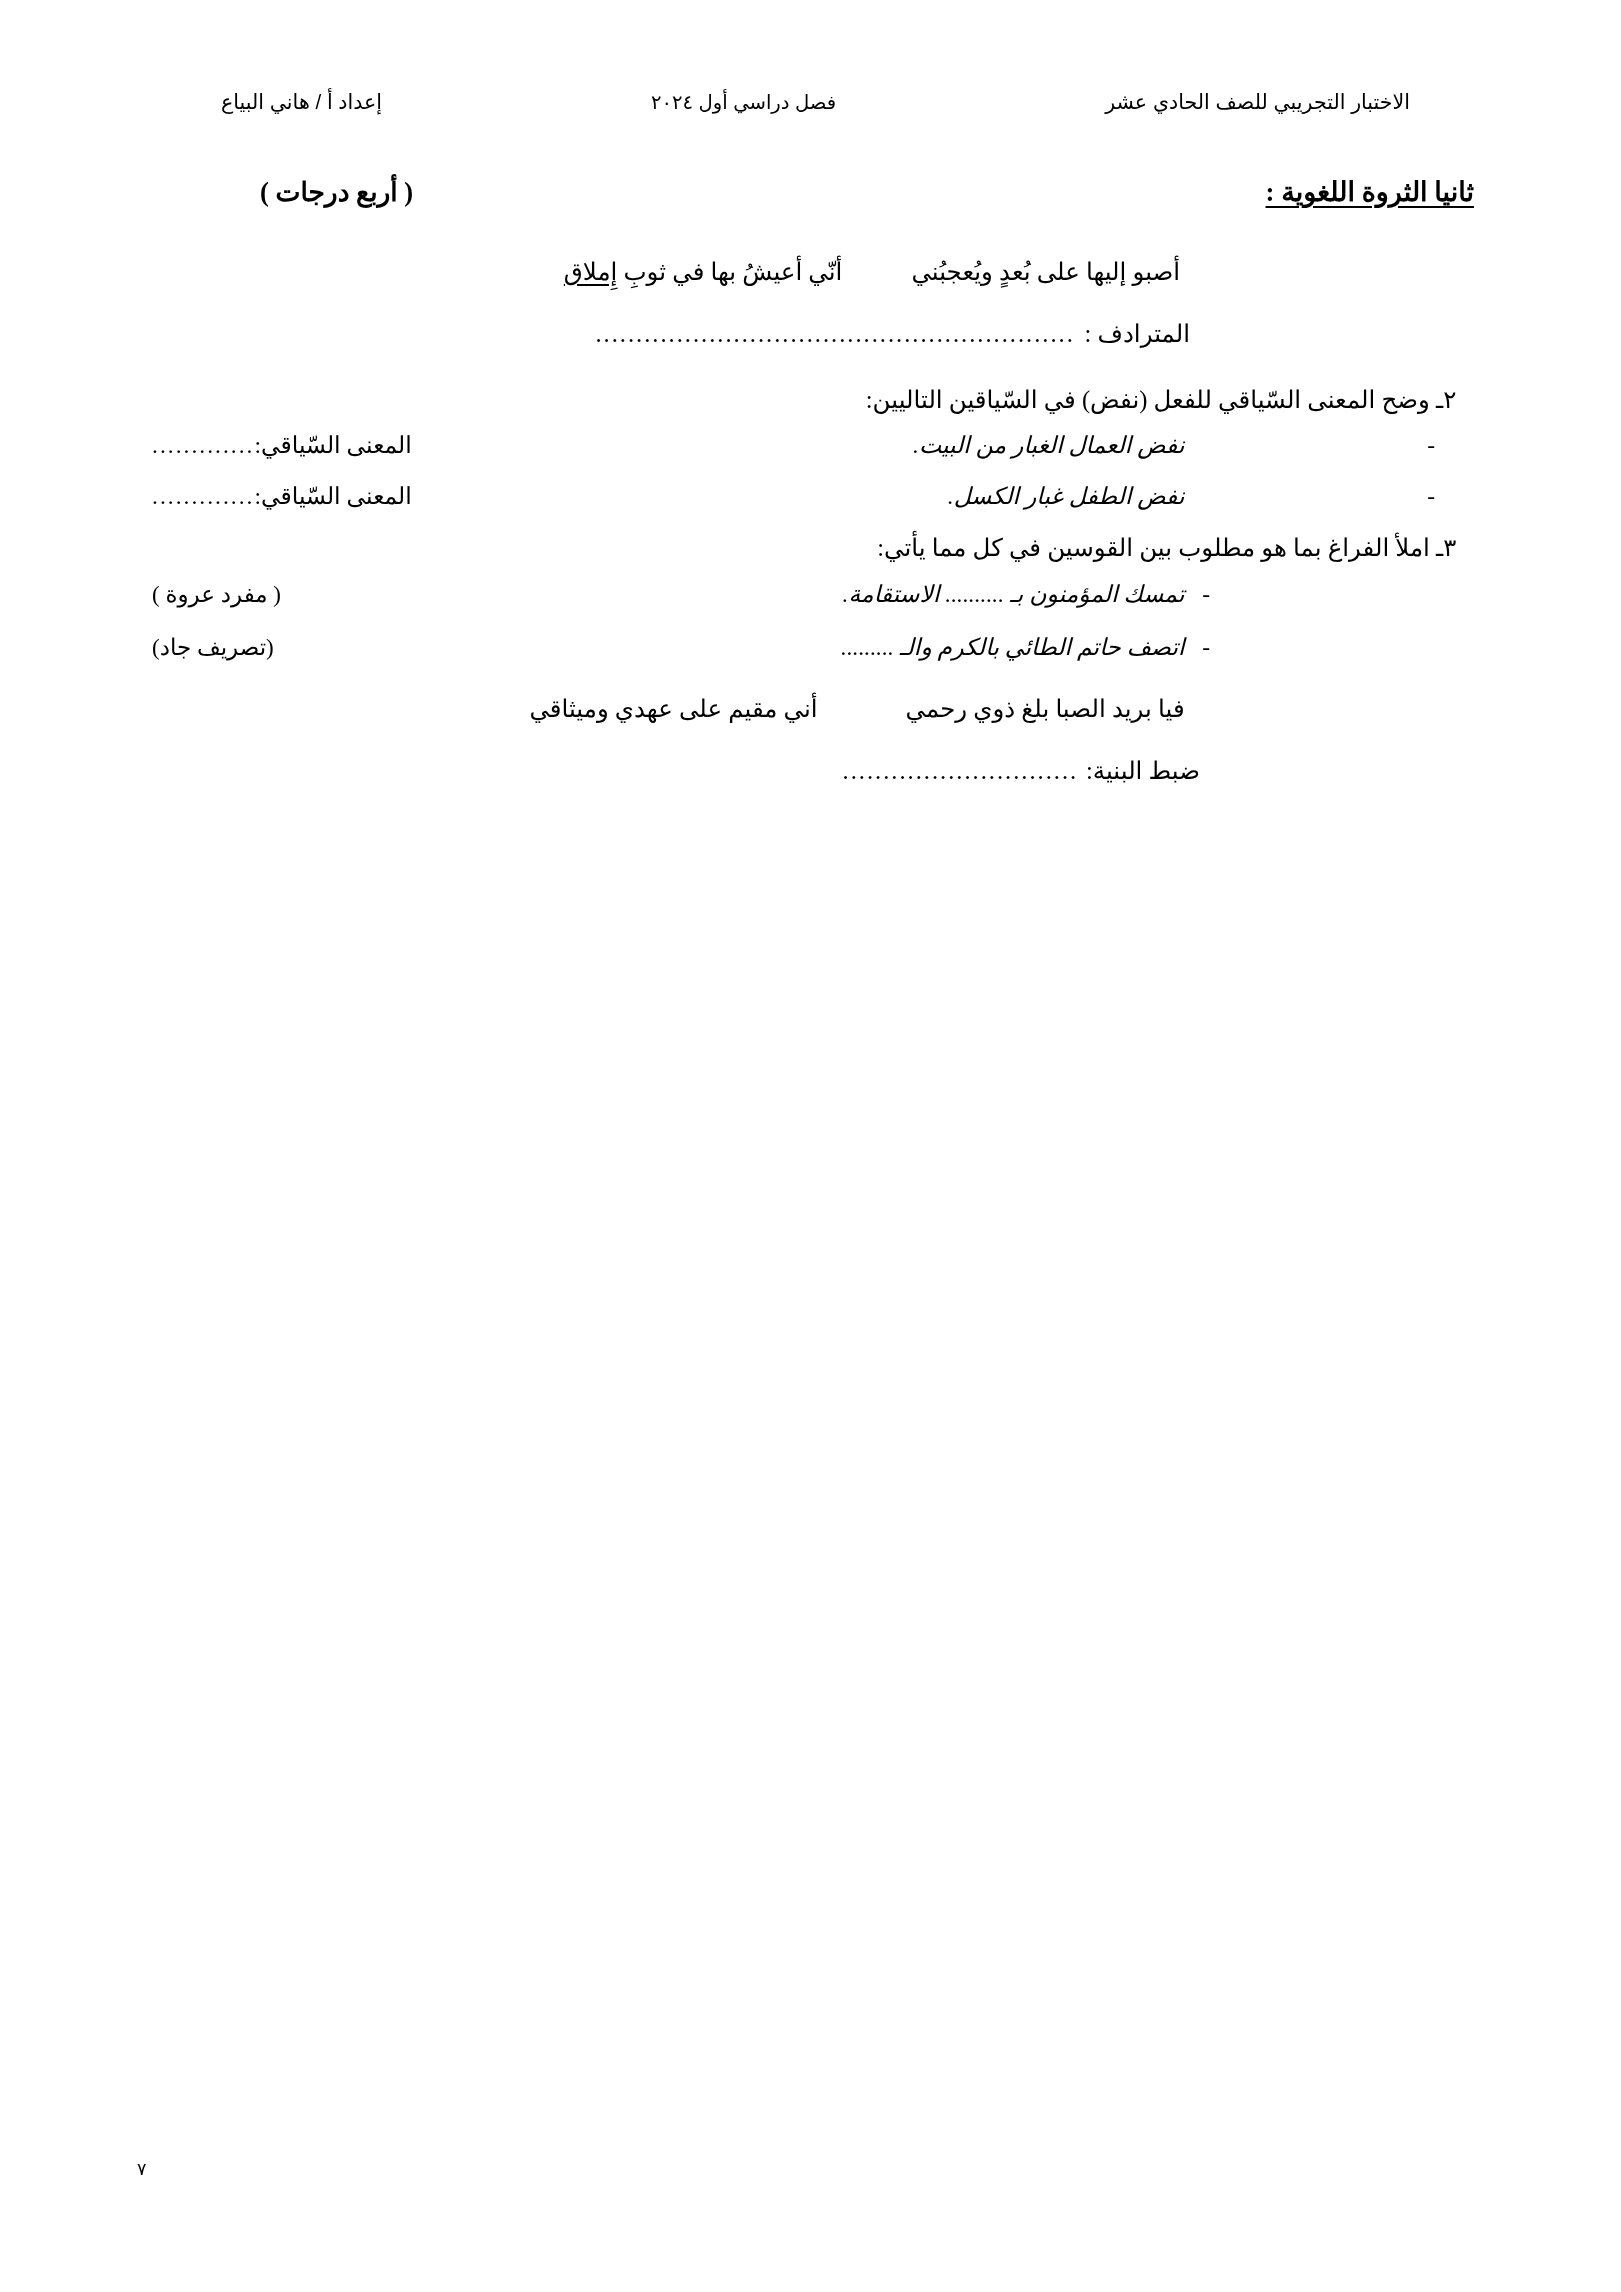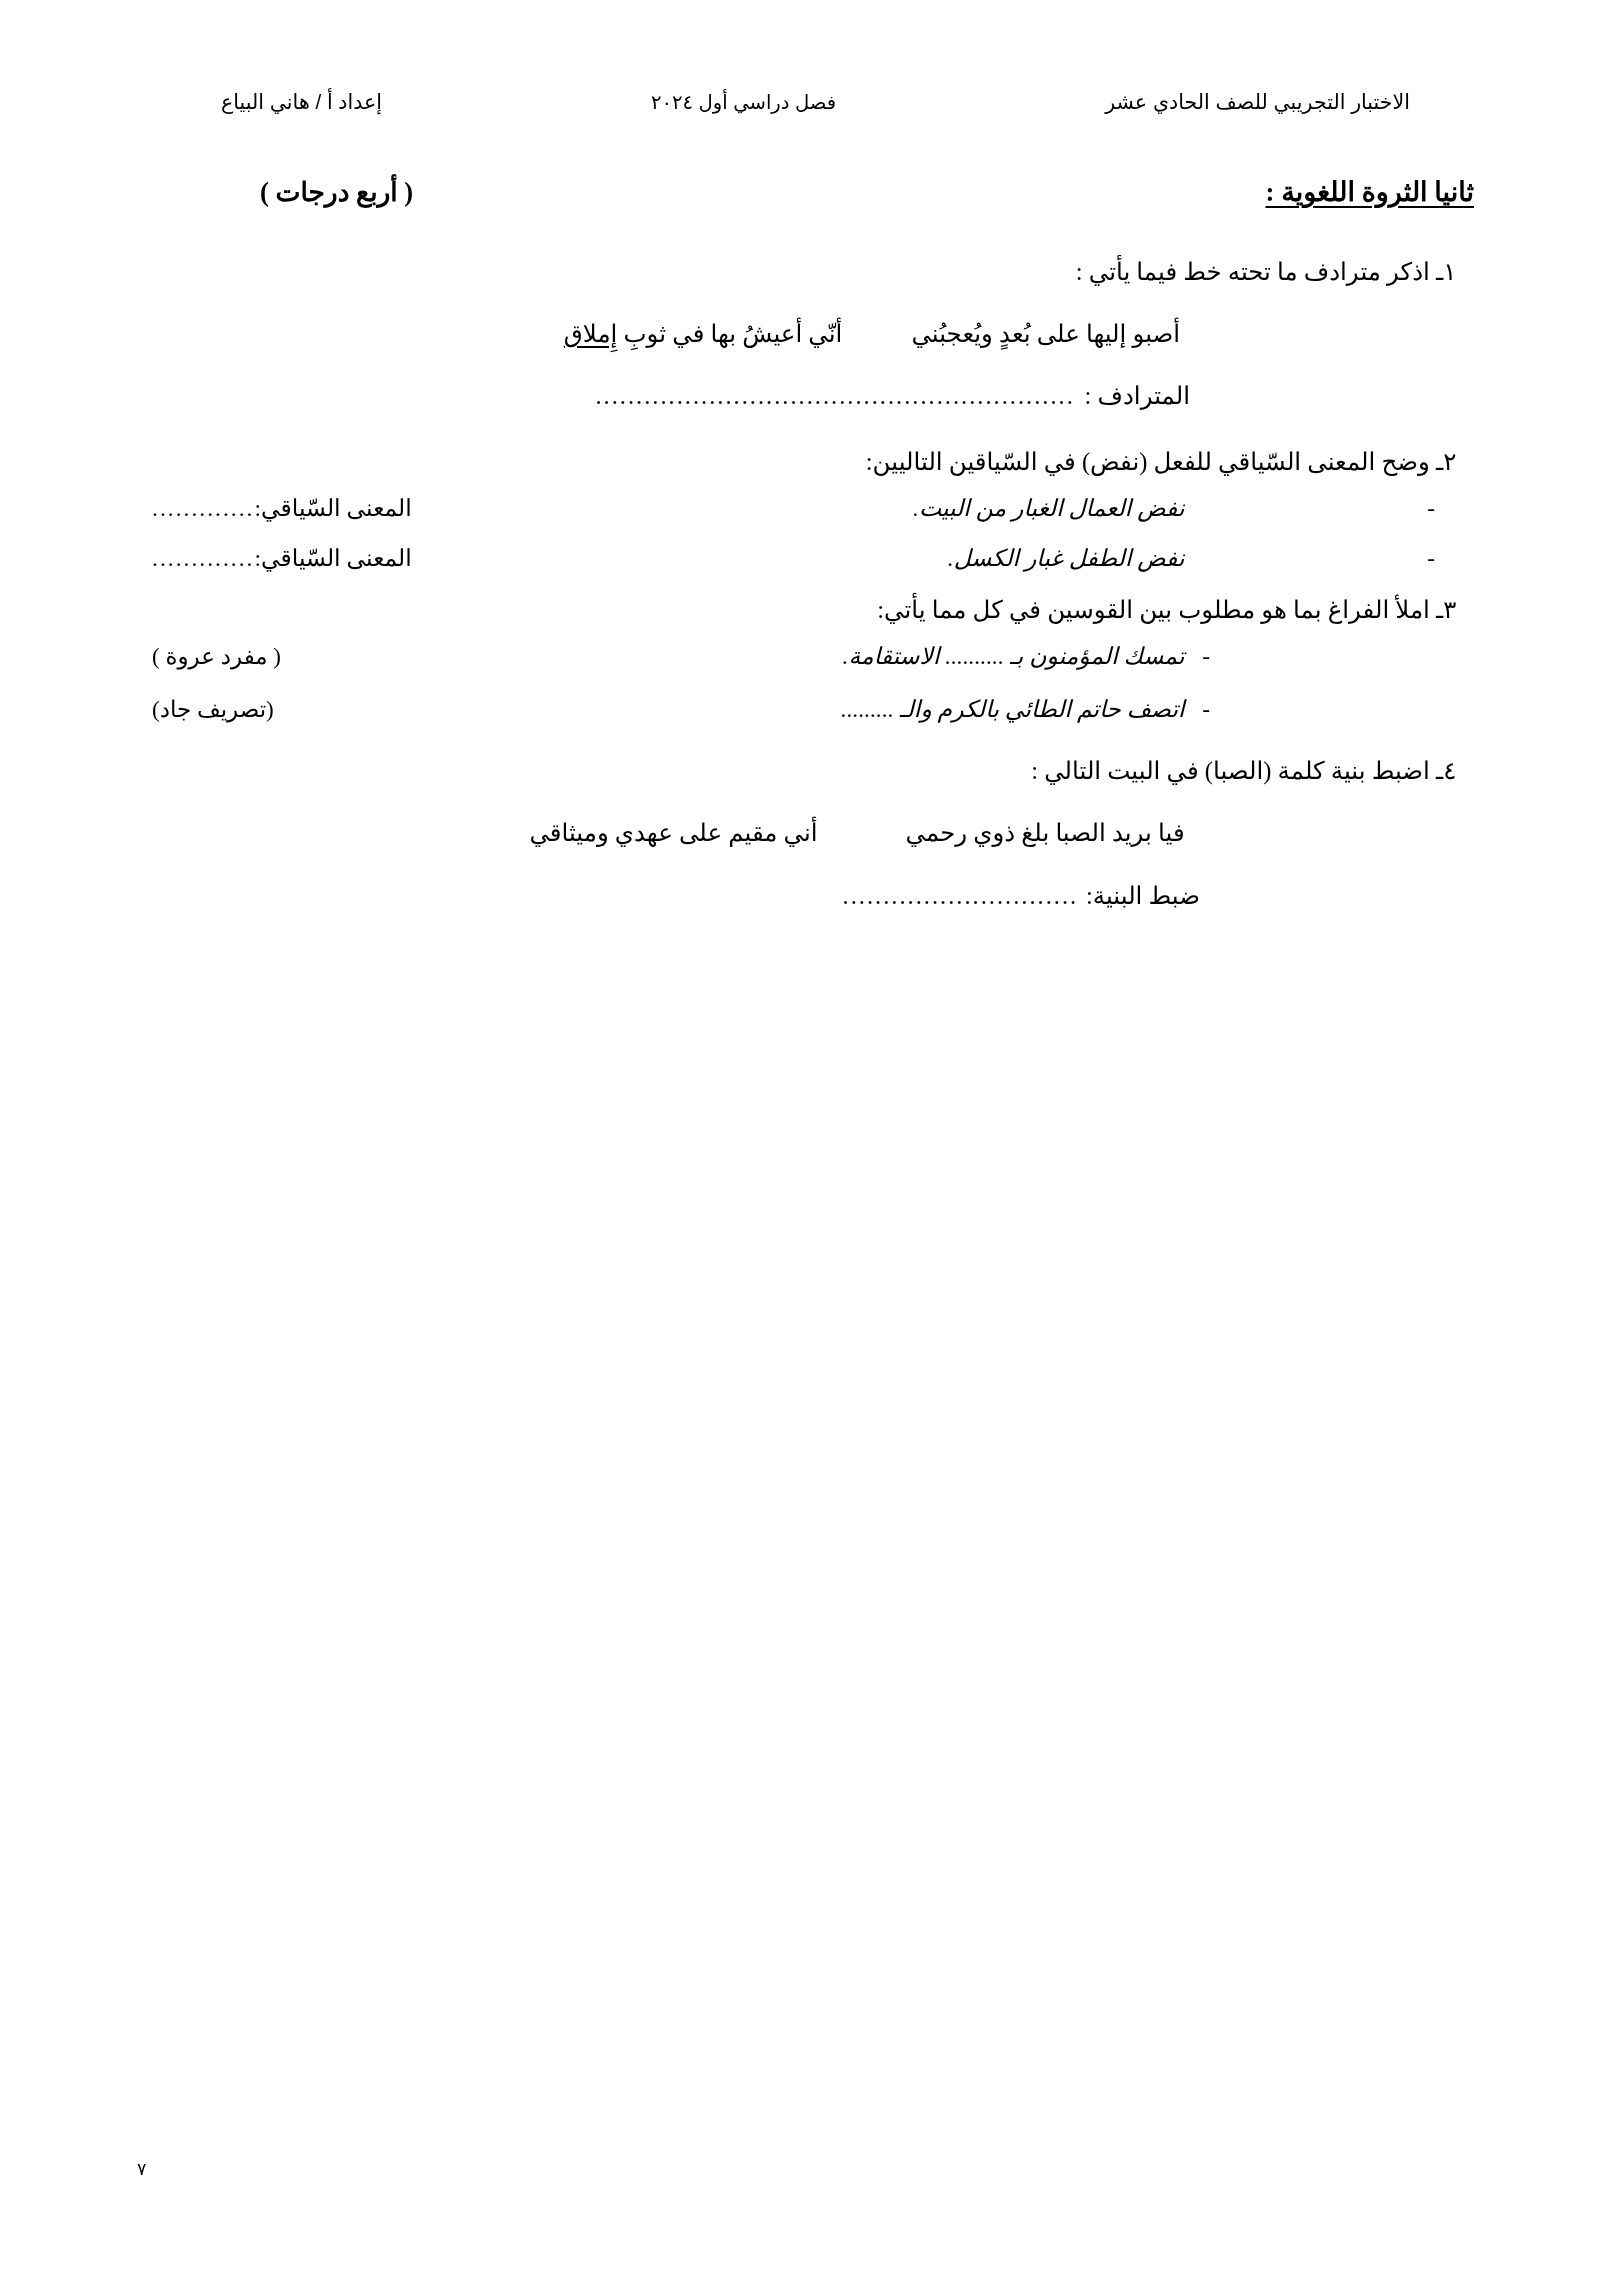--- a/index.html
+++ b/index.html
@@ -176,21 +176,20 @@
   </div>
 
   <div class="content">
 
     <div class="section-title-row">
       <span class="section-title">ثانيا الثروة اللغوية :</span>
       <span class="section-marks">(  أربع درجات )</span>
     </div>
 
     <div class="q-block">
-      <div class="q-line q-num-line">١ـ اذكر مترادف ما تحته خط فيما يأتي :</div>
       <div class="verse-line">
         <span class="verse-seg">أصبو إليها على بُعدٍ ويُعجبُني</span>
         <span class="verse-seg"><span>أنّي أعيشُ بها في ثوبِ </span><span class="u">إِملاق</span></span>
       </div>
       <div class="answer-line">
         <span>المترادف :</span>
         <span class="dots">...........................................................</span>
       </div>
     </div>
 
@@ -230,21 +229,20 @@
       <div class="fill-row">
         <span class="sub-right-pad"></span>
         <span class="sub-dash">-</span>
         <span class="sub-text">اتصف حاتم الطائي بالكرم والـ .........</span>
         <span class="fill-spacer"></span>
         <span class="fill-hint">(تصريف جاد)</span>
       </div>
     </div>
 
     <div class="q-block">
-      <div class="q-line-4">٤ـ اضبط بنية كلمة (الصبا) في البيت التالي :</div>
       <div class="verse-line-2">
         <span class="verse-seg">فيا بريد الصبا بلغ ذوي رحمي</span>
         <span class="verse-seg">أني مقيم على عهدي وميثاقي</span>
       </div>
       <div class="answer-line-2">
         <span>ضبط البنية:</span>
         <span class="dots">.............................</span>
       </div>
     </div>
 

